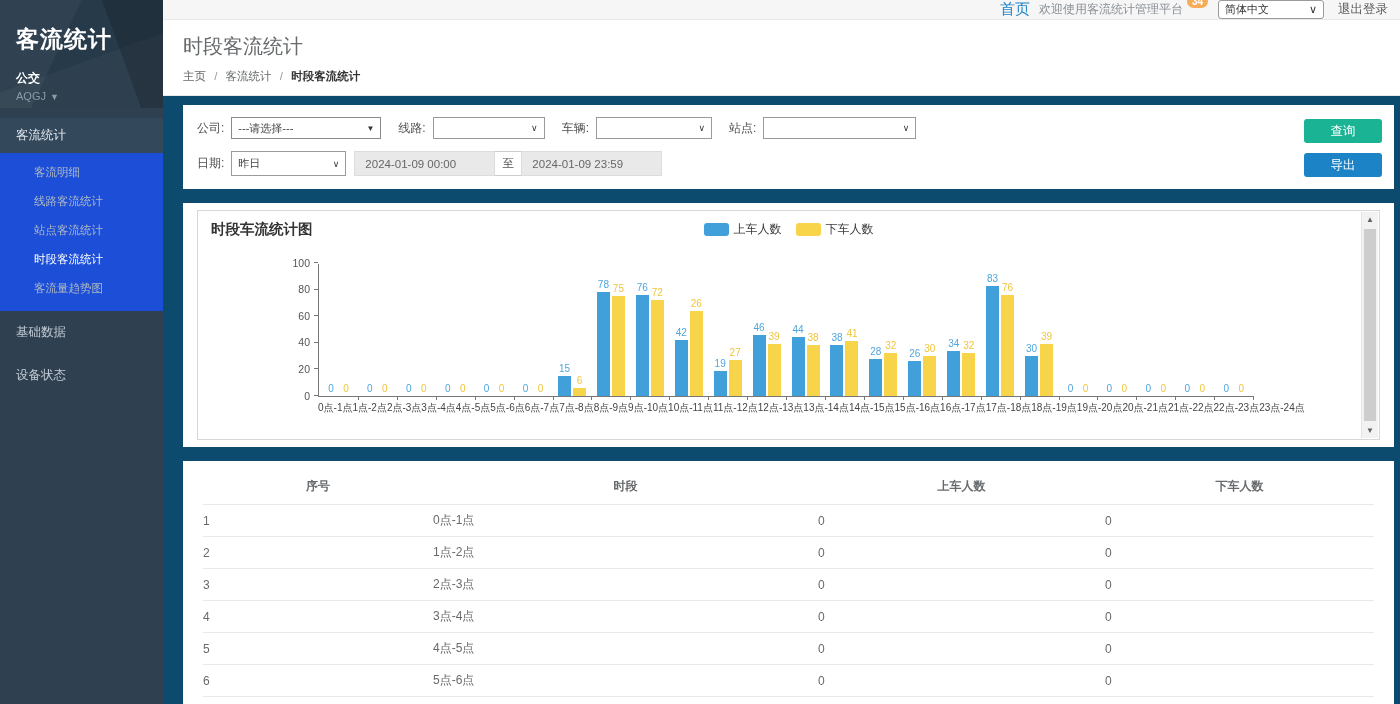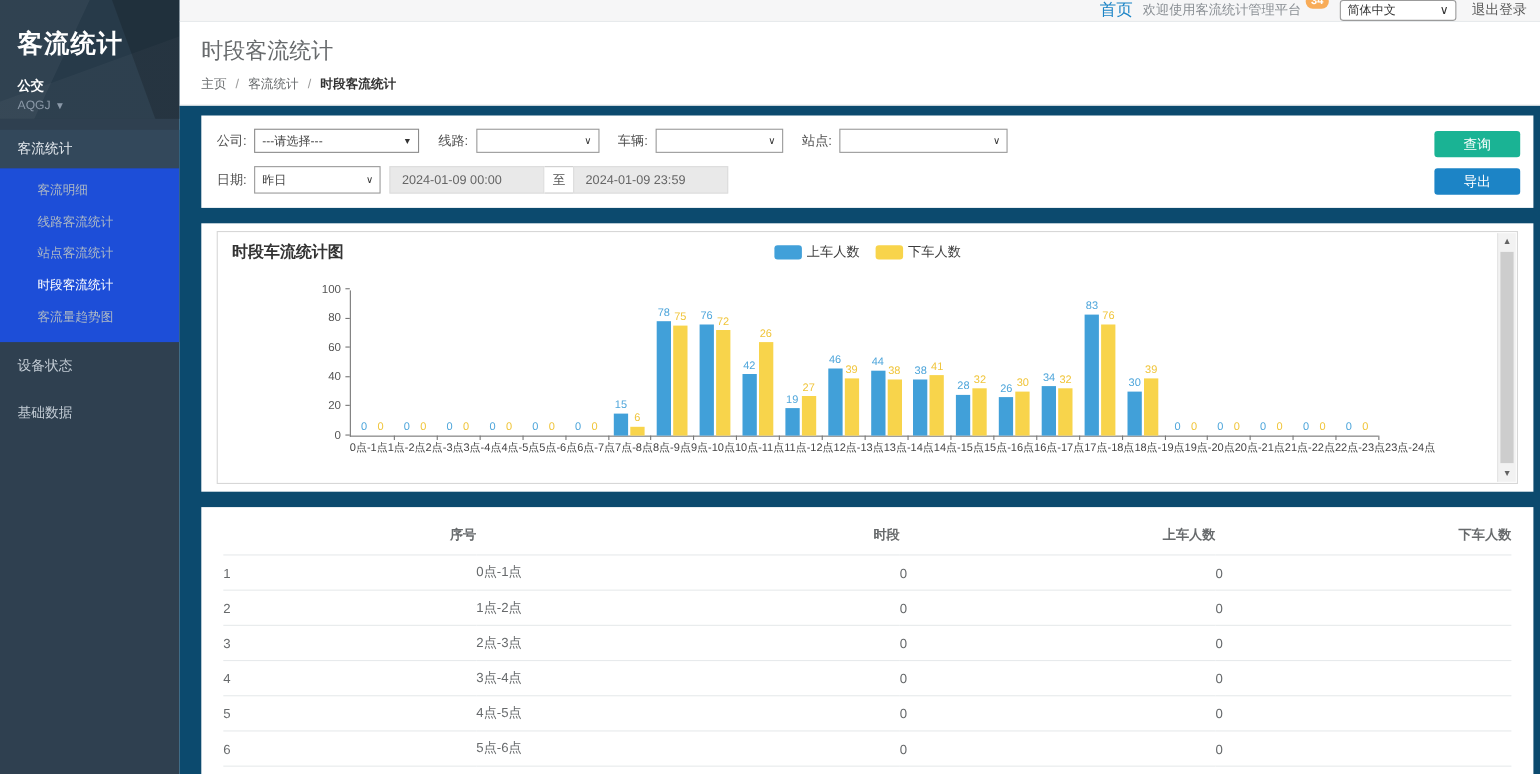--- a/index.html
+++ b/index.html
@@ -91,21 +91,21 @@
   .xlabels span { flex:1; text-align:center; font-size:10px; color:#444; white-space:nowrap; line-height:1.1; }
   .vscroll { position:absolute; top:1px; right:1px; bottom:1px; width:17px; background:#f2f2f2;
     border-left:1px solid #e4e4e4; cursor:pointer; }
   .vscroll .arrow { position:absolute; left:0; width:100%; text-align:center; font-size:8px; color:#636363; }
   .vscroll .up { top:3px; } .vscroll .down { bottom:3px; }
   .vscroll .thumb { position:absolute; top:17px; bottom:17px; left:2px; right:2px; background:#cdcdcd; }
 
   
   .table-panel { background:#fff; margin-top:14px; padding:6px 20px 0 20px; min-height:220px; }
   table { width:100%; border-collapse:collapse; table-layout:fixed; }
-  th { text-align:right; font-size:12px; color:#676a6c; font-weight:bold;
+  th { text-align:center; font-size:12px; color:#676a6c; font-weight:bold;
     padding:11px 0 9px 0; border-bottom:1px solid #e7eaec; }
   td { font-size:12px; color:#676a6c; padding:7px 0; border-bottom:1px solid #e7eaec; }
 </style>
 </head>
 <body>
 
 <div class="app">
 
   <aside class="sidebar">
     <div class="logo-block">
@@ -115,22 +115,22 @@
     </div>
     <nav class="menu">
       <div class="menu-header">客流统计</div>
       <div class="submenu">
           <div class="sub-item">客流明细</div>
           <div class="sub-item">线路客流统计</div>
           <div class="sub-item">站点客流统计</div>
           <div class="sub-item current">时段客流统计</div>
           <div class="sub-item">客流量趋势图</div>
         </div>
+      <div class="menu-item">基础数据</div>
       <div class="menu-item">设备状态</div>
-      <div class="menu-item">基础数据</div>
     </nav>
   </aside>
 
   <div class="main">
 
     <div class="topbar">
       <span class="home-link">首页</span>
       <span class="welcome">欢迎使用客流统计管理平台</span>
       <span class="badge">34</span>
       <div class="lang-select">

